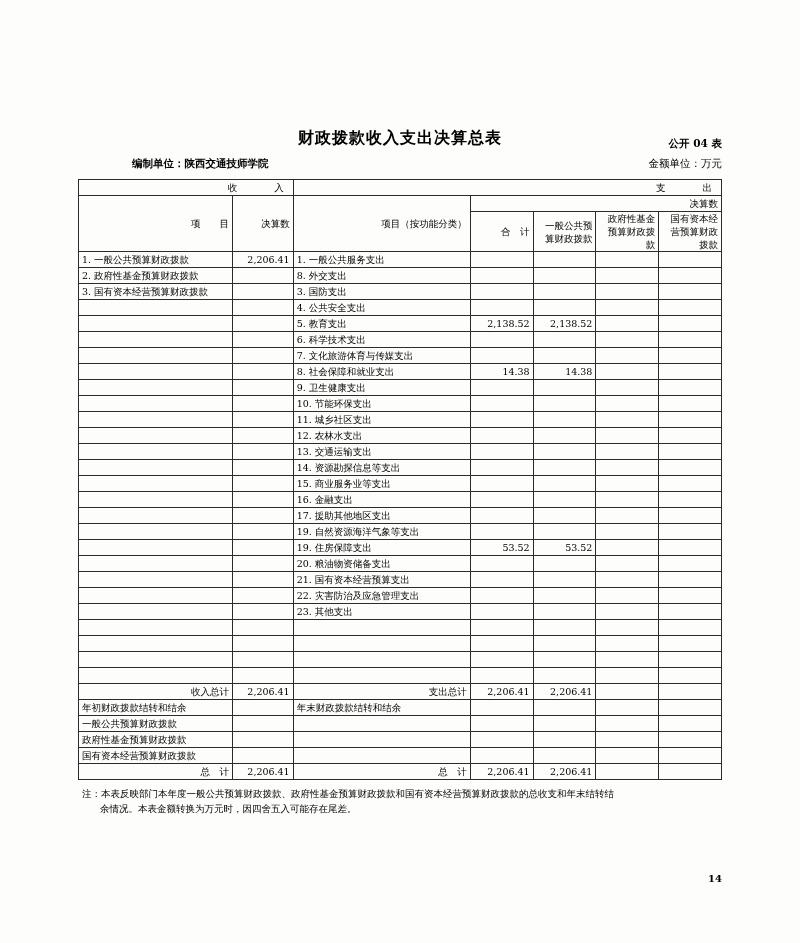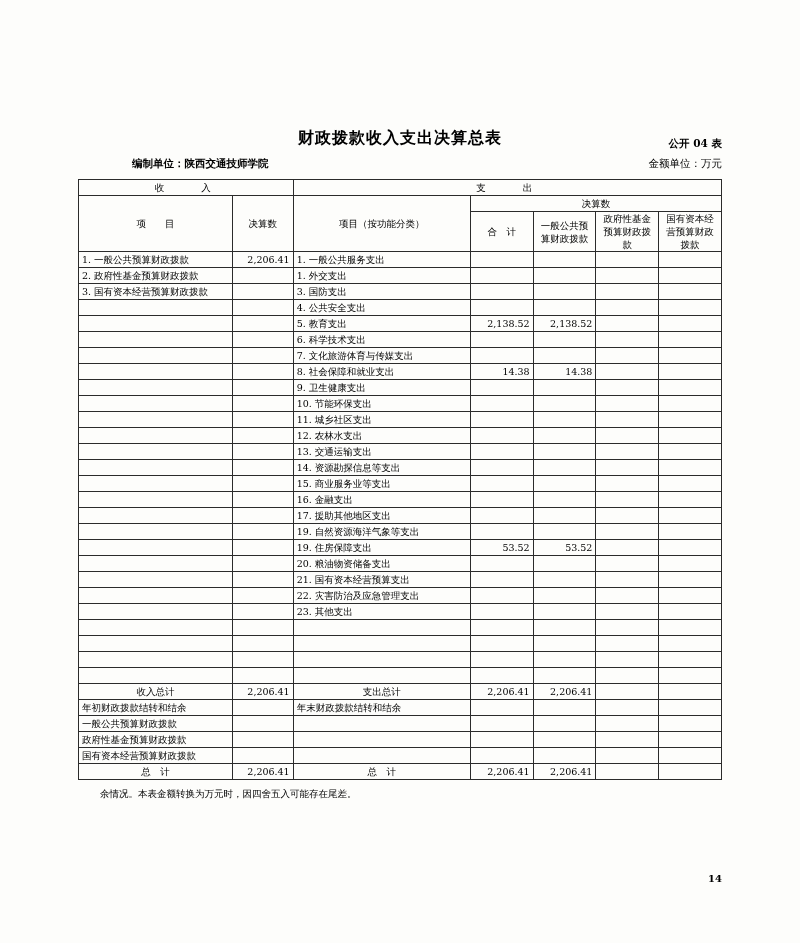--- a/index.html
+++ b/index.html
@@ -75,21 +75,21 @@
   table.fin td, table.fin th {
     border: 1px solid #2b2b2b;
     font-size: 9.5px;
     font-weight: normal;
     padding: 0 3px;
     height: 15px;
     line-height: 13px;
     vertical-align: middle;
     overflow: hidden;
   }
-  .c-center { text-align: center; }
+  .c-center { text-align: right; }
   .c-left { text-align: left; }
   .c-right { text-align: right; }
   .bold { font-weight: bold; }
   .spaced { letter-spacing: 6px; }
   .hdr-tall { height: 40px; }
   .hdr-mid { height: 18px; }
   .small-hdr { font-size: 9px; line-height: 11px; }
   .note {
     margin-top: 6px;
     font-size: 9.5px;
@@ -157,21 +157,21 @@
           <td class="c-right">2,206.41</td>
           <td class="c-left">1. 一般公共服务支出</td>
           <td class="c-right"></td>
           <td class="c-right"></td>
           <td class="c-right"></td>
           <td class="c-right"></td>
         </tr>
         <tr>
           <td class="c-left">2. 政府性基金预算财政拨款</td>
           <td class="c-right"></td>
-          <td class="c-left">1. 外交支出</td>
+          <td class="c-left">8. 外交支出</td>
           <td class="c-right"></td>
           <td class="c-right"></td>
           <td class="c-right"></td>
           <td class="c-right"></td>
         </tr>
         <tr>
           <td class="c-left">3. 国有资本经营预算财政拨款</td>
           <td class="c-right"></td>
           <td class="c-left">3. 国防支出</td>
           <td class="c-right"></td>
@@ -451,18 +451,19 @@
           <td class="c-center bold">总　计</td>
           <td class="c-right">2,206.41</td>
           <td class="c-right">2,206.41</td>
           <td class="c-right"></td>
           <td class="c-right"></td>
         </tr>
       </tbody>
     </table>
 
     <div class="note">
+      <span>注：本表反映部门本年度一般公共预算财政拨款、政府性基金预算财政拨款和国有资本经营预算财政拨款的总收支和年末结转结</span>
       <span class="indent">余情况。本表金额转换为万元时，因四舍五入可能存在尾差。</span>
     </div>
   </div>
 
   <div class="pagenum">14</div>
 </div>
 
 </body></html>

